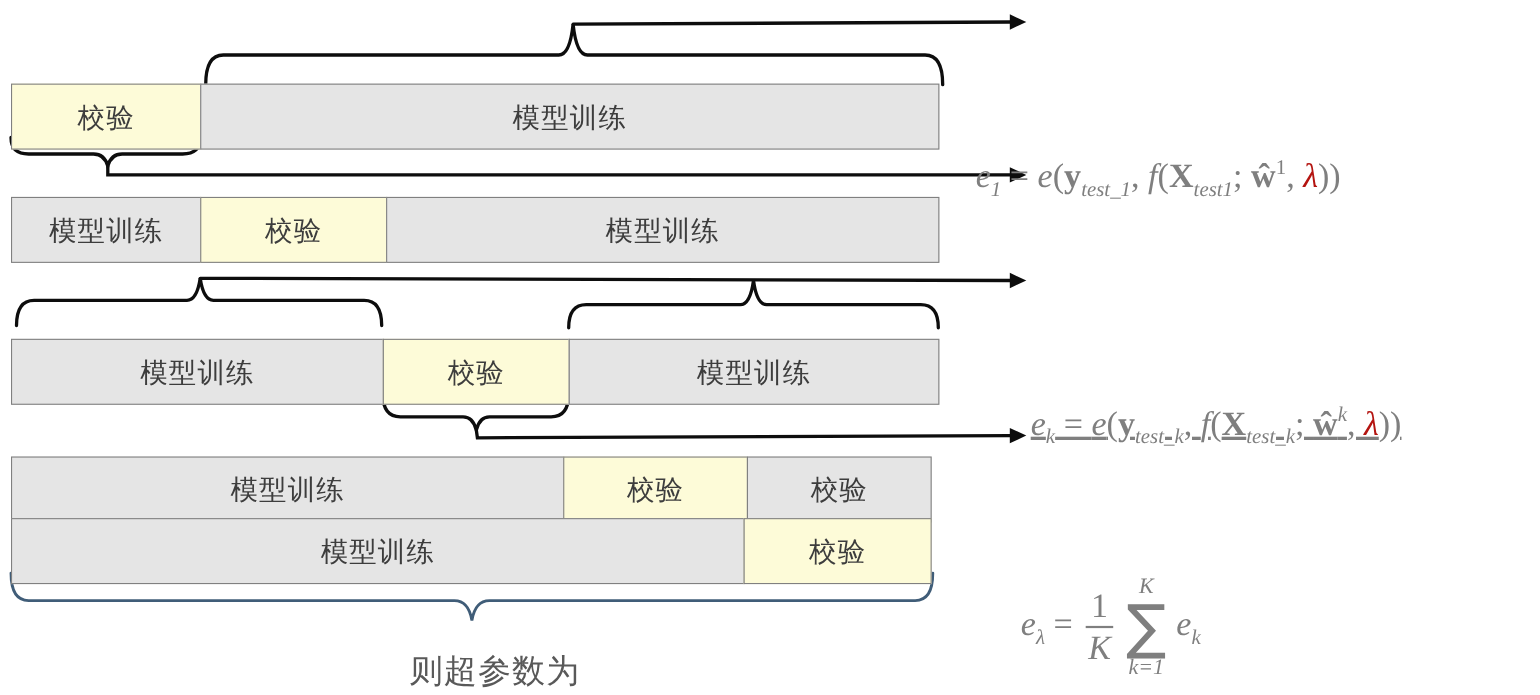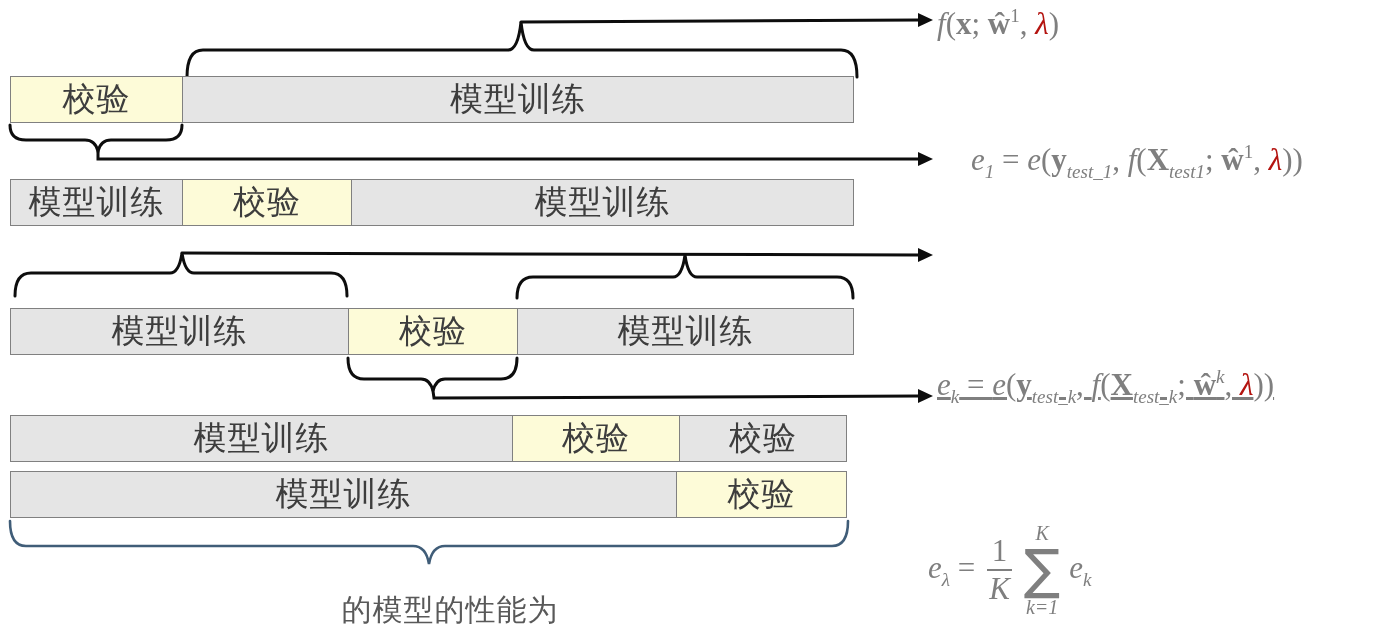--- a/index.html
+++ b/index.html
@@ -2,24 +2,24 @@
 <html><head>
 <meta charset="utf-8">
 <style>
   html,body{margin:0;padding:0;background:#fff;}
   .canvas{
     position:relative;width:1400px;height:632px;background:#ffffff;overflow:hidden;
     font-family:"Liberation Sans","DejaVu Sans",sans-serif;
   }
   .overlay{position:absolute;left:0;top:0;width:1400px;height:632px;}
   .seg{
-    position:absolute;height:47px;box-sizing:border-box;
+    position:absolute;height:60px;box-sizing:border-box;
     border:1.6px solid #808080;
     display:flex;align-items:center;justify-content:center;
-    font-size:33px;color:#3d3d3d;letter-spacing:1px;
+    font-size:25px;color:#3d3d3d;letter-spacing:1px;
   }
   .seg.val{background:#fdfbd8;}
   .seg.train{background:#e5e5e5;}
   .math{
     position:absolute;font-family:"Liberation Serif","DejaVu Serif",serif;
     color:#7f7f7f;font-size:31px;white-space:nowrap;line-height:1.2;
   }
   .math .it{font-style:italic;}
   .math .v{font-weight:bold;}
   .math .sup{font-size:19px;vertical-align:12px;}
@@ -124,25 +124,22 @@
       <span>校验</span>
     </div>
 
   <div class="seg train" style="left:10px;top:471px;width:667px;">
       <span>模型训练</span>
     </div>
   <div class="seg val" style="left:676px;top:471px;width:171px;">
       <span>校验</span>
     </div>
 
-  <div class="math" style="left:937px;top:5px;">
-    <span class="it">f</span><span>(</span><span class="v">x</span><span>; </span><span class="v">ŵ</span><span class="sup">1</span><span>, </span><span class="red">λ</span><span>)</span>
-  </div>
 
-  <div class="math" style="left:971px;top:141px;">
+  <div class="math" style="left:887px;top:141px;">
     <span class="it">e</span><span class="sub">1</span><span> = </span><span class="it">e</span><span>(</span><span class="v">y</span><span class="sub">test_1</span><span>, </span><span class="it">f</span><span>(</span><span class="v">X</span><span class="sub">test1</span><span>; </span><span class="v">ŵ</span><span class="sup">1</span><span>, </span><span class="red">λ</span><span>))</span>
   </div>
 
 
   <div class="math" style="left:937px;top:366px;text-decoration:underline;">
     <span class="it">e</span><span class="sub">k</span><span> = </span><span class="it">e</span><span>(</span><span class="v">y</span><span class="sub">test_k</span><span>, </span><span class="it">f</span><span>(</span><span class="v">X</span><span class="sub">test_k</span><span>; </span><span class="v">ŵ</span><span class="sup it">k</span><span>, </span><span class="red">λ</span><span>))</span>
   </div>
 
 
   <div class="avg-formula">
@@ -152,15 +149,15 @@
       <span class="den">K</span>
     </span>
     <span class="sigma-block">
       <span class="sigma-upper">K</span>
       <span class="sigma-glyph">∑</span>
       <span class="sigma-lower">k=1</span>
     </span>
     <span><span class="it">e</span><span class="sub">k</span></span>
   </div>
 
-  <div class="bottom-label">的模型的性能为</div>
+  <div class="bottom-label">则超参数为</div>
 
 </div>
 
 </body></html>

